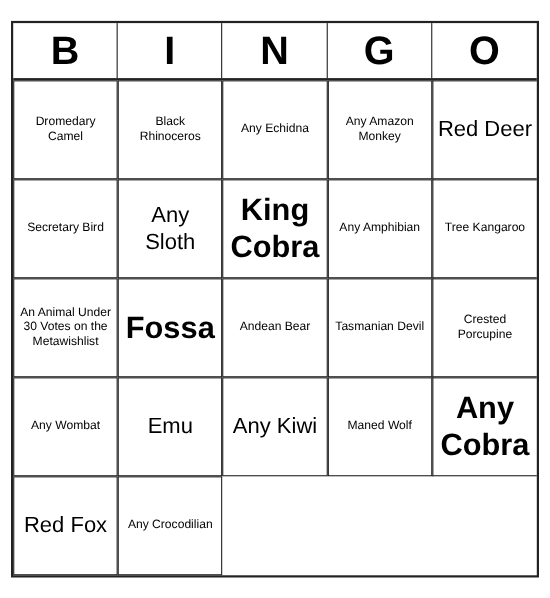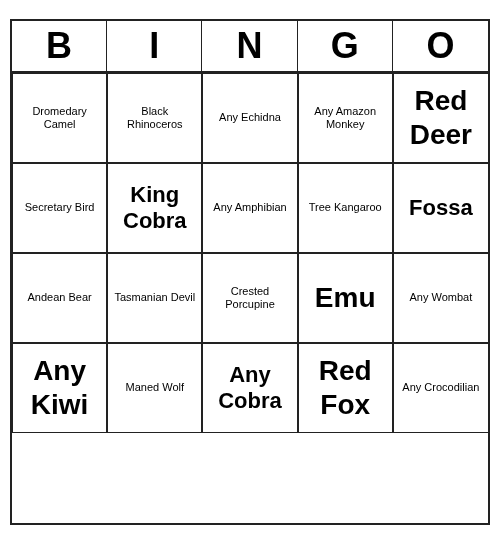--- a/index.html
+++ b/index.html
@@ -43,26 +43,26 @@
       text-align: center;
       padding: 4px;
       min-height: 90px;
       line-height: 1.2;
     }
     .bingo-cell:nth-child(5n) { border-right: none; }
     .bingo-cell-text {
       font-size: 11px;
     }
     .bingo-cell-text.large {
-      font-size: 22px;
+      font-size: 28px;
       font-weight: bold;
     }
     .bingo-cell-text.xlarge {
-      font-size: 28px;
-      font-weight: bold;
+      font-size: 20px;
+      font-weight: normal;
     }
   </style>
 </head>
 <body>
 
 <div class="bingo-container">
   <div class="bingo-header">
   <div class="bingo-header-cell">B</div>
       <div class="bingo-header-cell">I</div>
       <div class="bingo-header-cell">N</div>
@@ -82,45 +82,51 @@
       <div class="bingo-cell">
         <span class="bingo-cell-text">Any Amazon Monkey</span>
       </div>
       <div class="bingo-cell">
         <span class="bingo-cell-text xlarge">Red Deer</span>
       </div>
       <div class="bingo-cell">
         <span class="bingo-cell-text">Secretary Bird</span>
       </div>
       <div class="bingo-cell">
+        <span class="bingo-cell-text xlarge">Any Sloth</span>
+      </div>
+      <div class="bingo-cell">
         <span class="bingo-cell-text large">King Cobra</span>
       </div>
       <div class="bingo-cell">
         <span class="bingo-cell-text">Any Amphibian</span>
       </div>
       <div class="bingo-cell">
         <span class="bingo-cell-text">Tree Kangaroo</span>
+      </div>
+      <div class="bingo-cell">
+        <span class="bingo-cell-text">An Animal Under 30 Votes on the Metawishlist</span>
       </div>
       <div class="bingo-cell">
         <span class="bingo-cell-text large">Fossa</span>
       </div>
       <div class="bingo-cell">
         <span class="bingo-cell-text">Andean Bear</span>
       </div>
       <div class="bingo-cell">
         <span class="bingo-cell-text">Tasmanian Devil</span>
       </div>
       <div class="bingo-cell">
         <span class="bingo-cell-text">Crested Porcupine</span>
       </div>
       <div class="bingo-cell">
-        <span class="bingo-cell-text xlarge">Emu</span>
+        <span class="bingo-cell-text">Any Wombat</span>
       </div>
       <div class="bingo-cell">
-        <span class="bingo-cell-text">Any Wombat</span>
+        <span class="bingo-cell-text xlarge">Emu</span>
       </div>
       <div class="bingo-cell">
         <span class="bingo-cell-text xlarge">Any Kiwi</span>
       </div>
       <div class="bingo-cell">
         <span class="bingo-cell-text">Maned Wolf</span>
       </div>
       <div class="bingo-cell">
         <span class="bingo-cell-text large">Any Cobra</span>
       </div>

